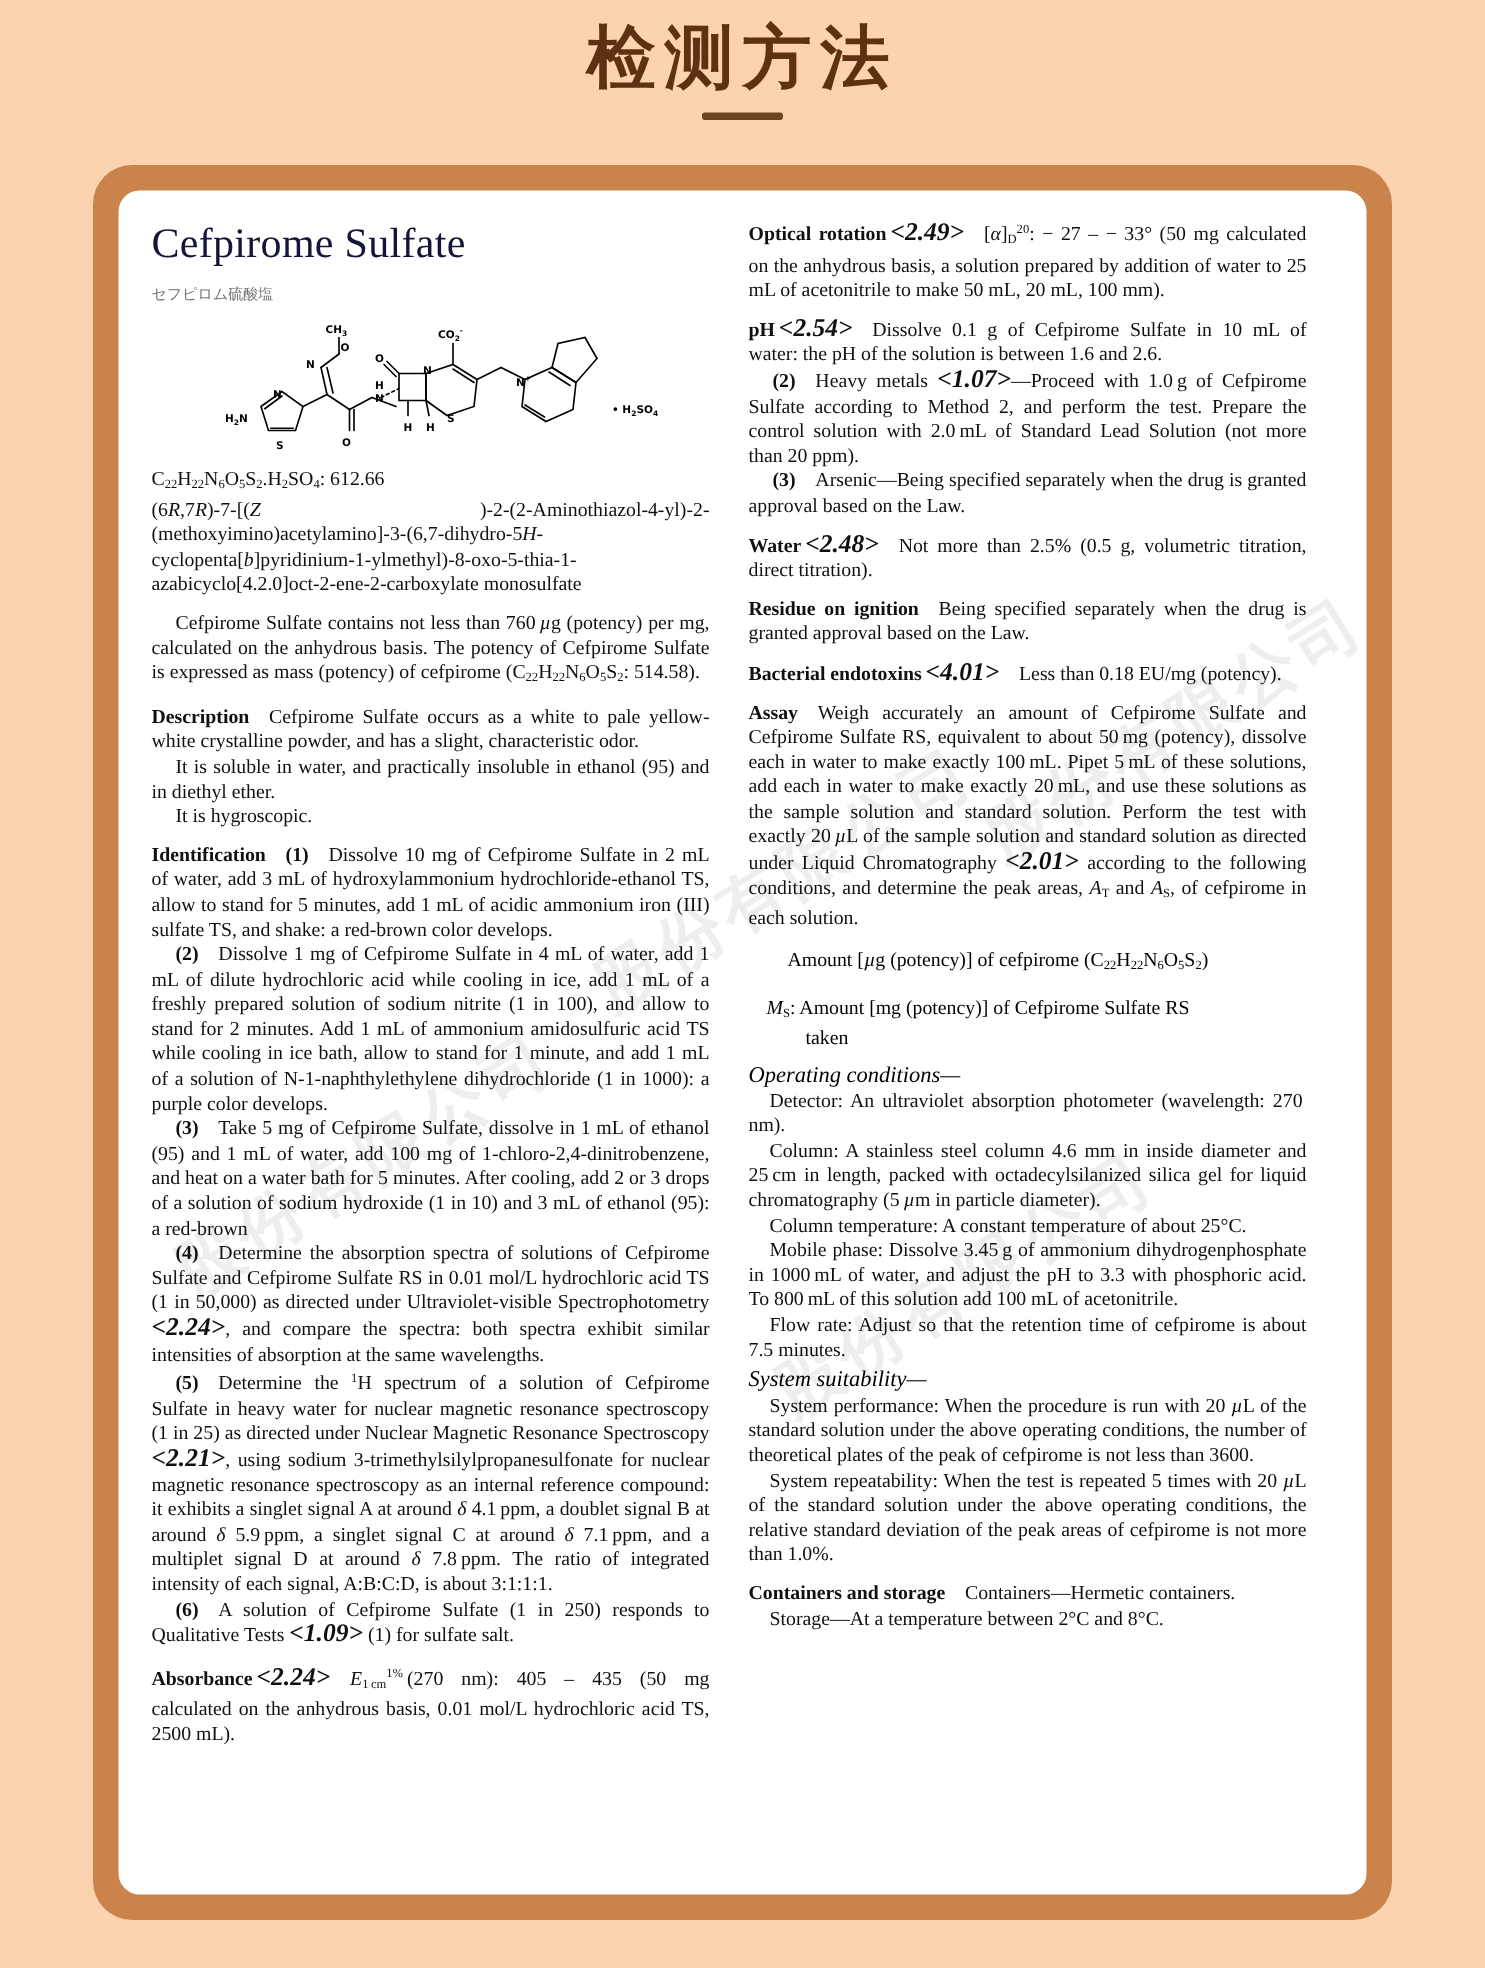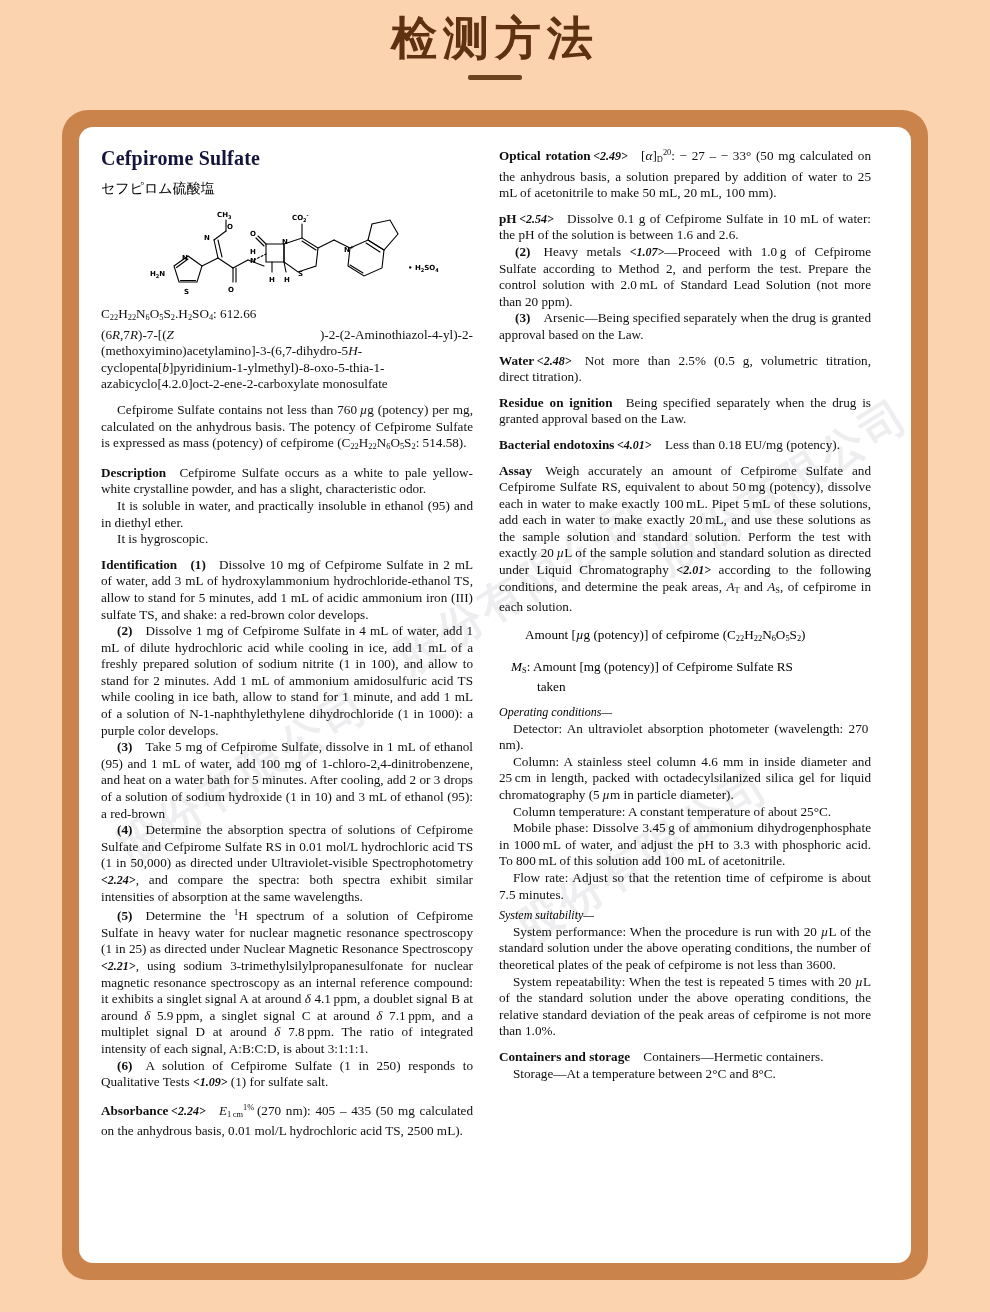--- a/index.html
+++ b/index.html
@@ -69,54 +69,54 @@
     position:relative;
     display:flex;
     gap:22px;
     height:100%;
     z-index:2;
   }
   .col{width:372px;}
   .col-l{padding-right:4px;}
   
   .monotitle{
-    font-size:20px;font-weight:700;color:#15143a;
+    font-size:28px;font-weight:400;color:#15143a;
     letter-spacing:.2px;margin:2px 0 10px 0;
   }
   .kana{
     font-family:Liberation Mono, monospace;
-    font-size:14px;color:#000000;margin:0 0 6px 0;
+    font-size:10px;color:#737373;margin:0 0 6px 0;
   }
   p, .para{
     font-size:13.2px;line-height:16.6px;
     color:#101010;text-align:justify;
     margin:0 0 0 0;
     hyphens:none;
   }
   .p-ind{text-indent:16px;}
   .p-gap{margin-top:9px;}
   .b{font-weight:700;}
   .i{font-style:italic;}
-  .ref{font-style:italic;font-size:12px;font-weight:700;}
+  .ref{font-style:italic;font-size:17px;font-weight:700;}
   sub{font-size:8.4px;vertical-align:-2px;}
   sup{font-size:8.4px;vertical-align:5px;}
   .formula-block{
     margin:10px 0 12px 0;
     padding-left:26px;
     font-size:13.2px;line-height:17px;
   }
   .formula-block .l2{padding-left:14px;}
   .ms-def{
     margin:8px 0 8px 0;
     padding-left:12px;
     font-size:13.2px;line-height:16.6px;
     text-indent:-0px;
   }
   .ms-def .hang{padding-left:26px;display:block;}
-  .sect-it{font-style:italic;font-size:12px;line-height:16.6px;margin-top:4px;}
+  .sect-it{font-style:italic;font-size:15px;line-height:16.6px;margin-top:4px;}
   .sub-ind{text-indent:14px;}
   
   .struct{
     margin:4px 0 10px 0;
     display:flex;justify-content:center;
   }
   .struct svg{display:block;}
 </style>
 </head>
 <body>

